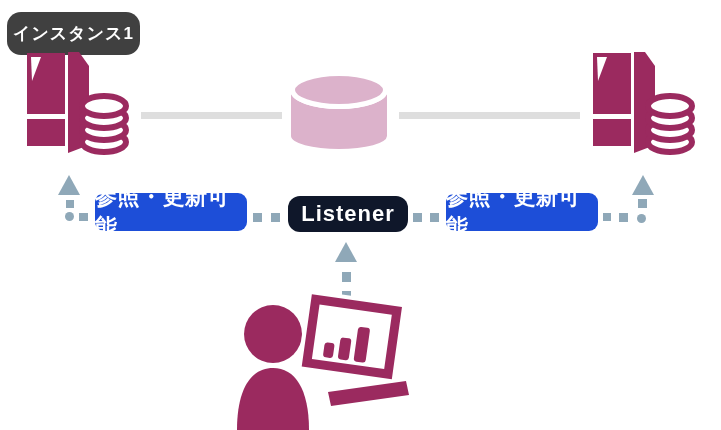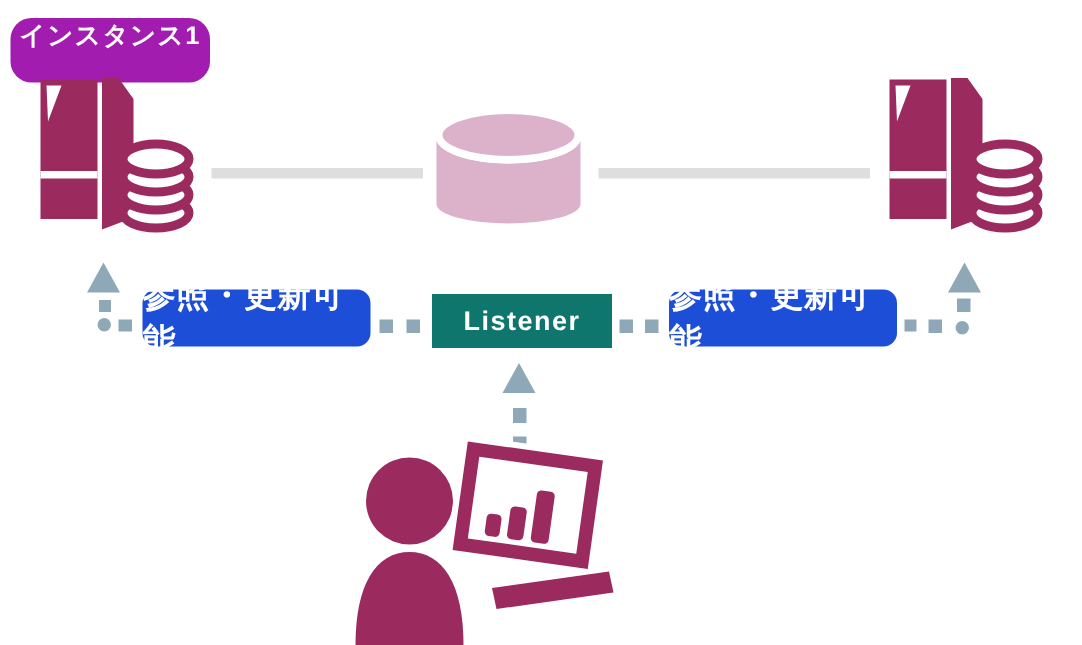--- a/index.html
+++ b/index.html
@@ -1,39 +1,39 @@
 <!DOCTYPE html>
 <html><head>
 <meta charset="utf-8">
 <style>
   html,body{margin:0;padding:0;background:#fff;}
   .canvas{
     position:relative;width:721px;height:430px;background:#ffffff;overflow:hidden;
     font-family:"Liberation Sans","DejaVu Sans",sans-serif;
   }
   .badge{
-    position:absolute;height:43px;background:#a21caf;border-radius:14px;
+    position:absolute;height:43px;background:#404040;border-radius:14px;
     color:#fff;font-weight:bold;font-size:17px;letter-spacing:1px;
-    display:flex;align-items:flex-start;justify-content:center;
+    display:flex;align-items:center;justify-content:center;
   }
   .badge-1{left:7px;top:12px;width:133px;}
   .badge-2{left:574px;top:12px;width:139px;}
   .grayline{position:absolute;height:7px;background:#DEDEDE;}
   .grayline-left{left:141px;top:112px;width:141px;}
   .grayline-right{left:399px;top:112px;width:181px;}
   .labelbox{
     position:absolute;top:193px;width:152px;height:38px;background:#1d4ed8;border-radius:9px;
     color:#fff;font-weight:bold;font-size:22px;letter-spacing:.5px;
     display:flex;align-items:center;justify-content:center;
   }
   .labelbox-left{left:95px;}
   .labelbox-right{left:446px;}
   .listenerbox{
-    position:absolute;left:288px;top:196px;width:120px;height:36px;background:#0f766e;border-radius:0;
-    color:#fff;font-weight:bold;font-size:18px;letter-spacing:1px;
+    position:absolute;left:288px;top:196px;width:120px;height:36px;background:#0f172a;border-radius:12px;
+    color:#fff;font-weight:bold;font-size:22px;letter-spacing:1px;
     display:flex;align-items:center;justify-content:center;
   }
   .dash{position:absolute;width:9px;height:9px;background:#8FA8B8;}
   .dot{position:absolute;width:9px;height:9px;background:#8FA8B8;border-radius:50%;}
   .arrow-up{
     position:absolute;width:0;height:0;
     border-left:11px solid transparent;border-right:11px solid transparent;
     border-bottom:20px solid #8FA8B8;
   }
   .icon-svg{position:absolute;}

